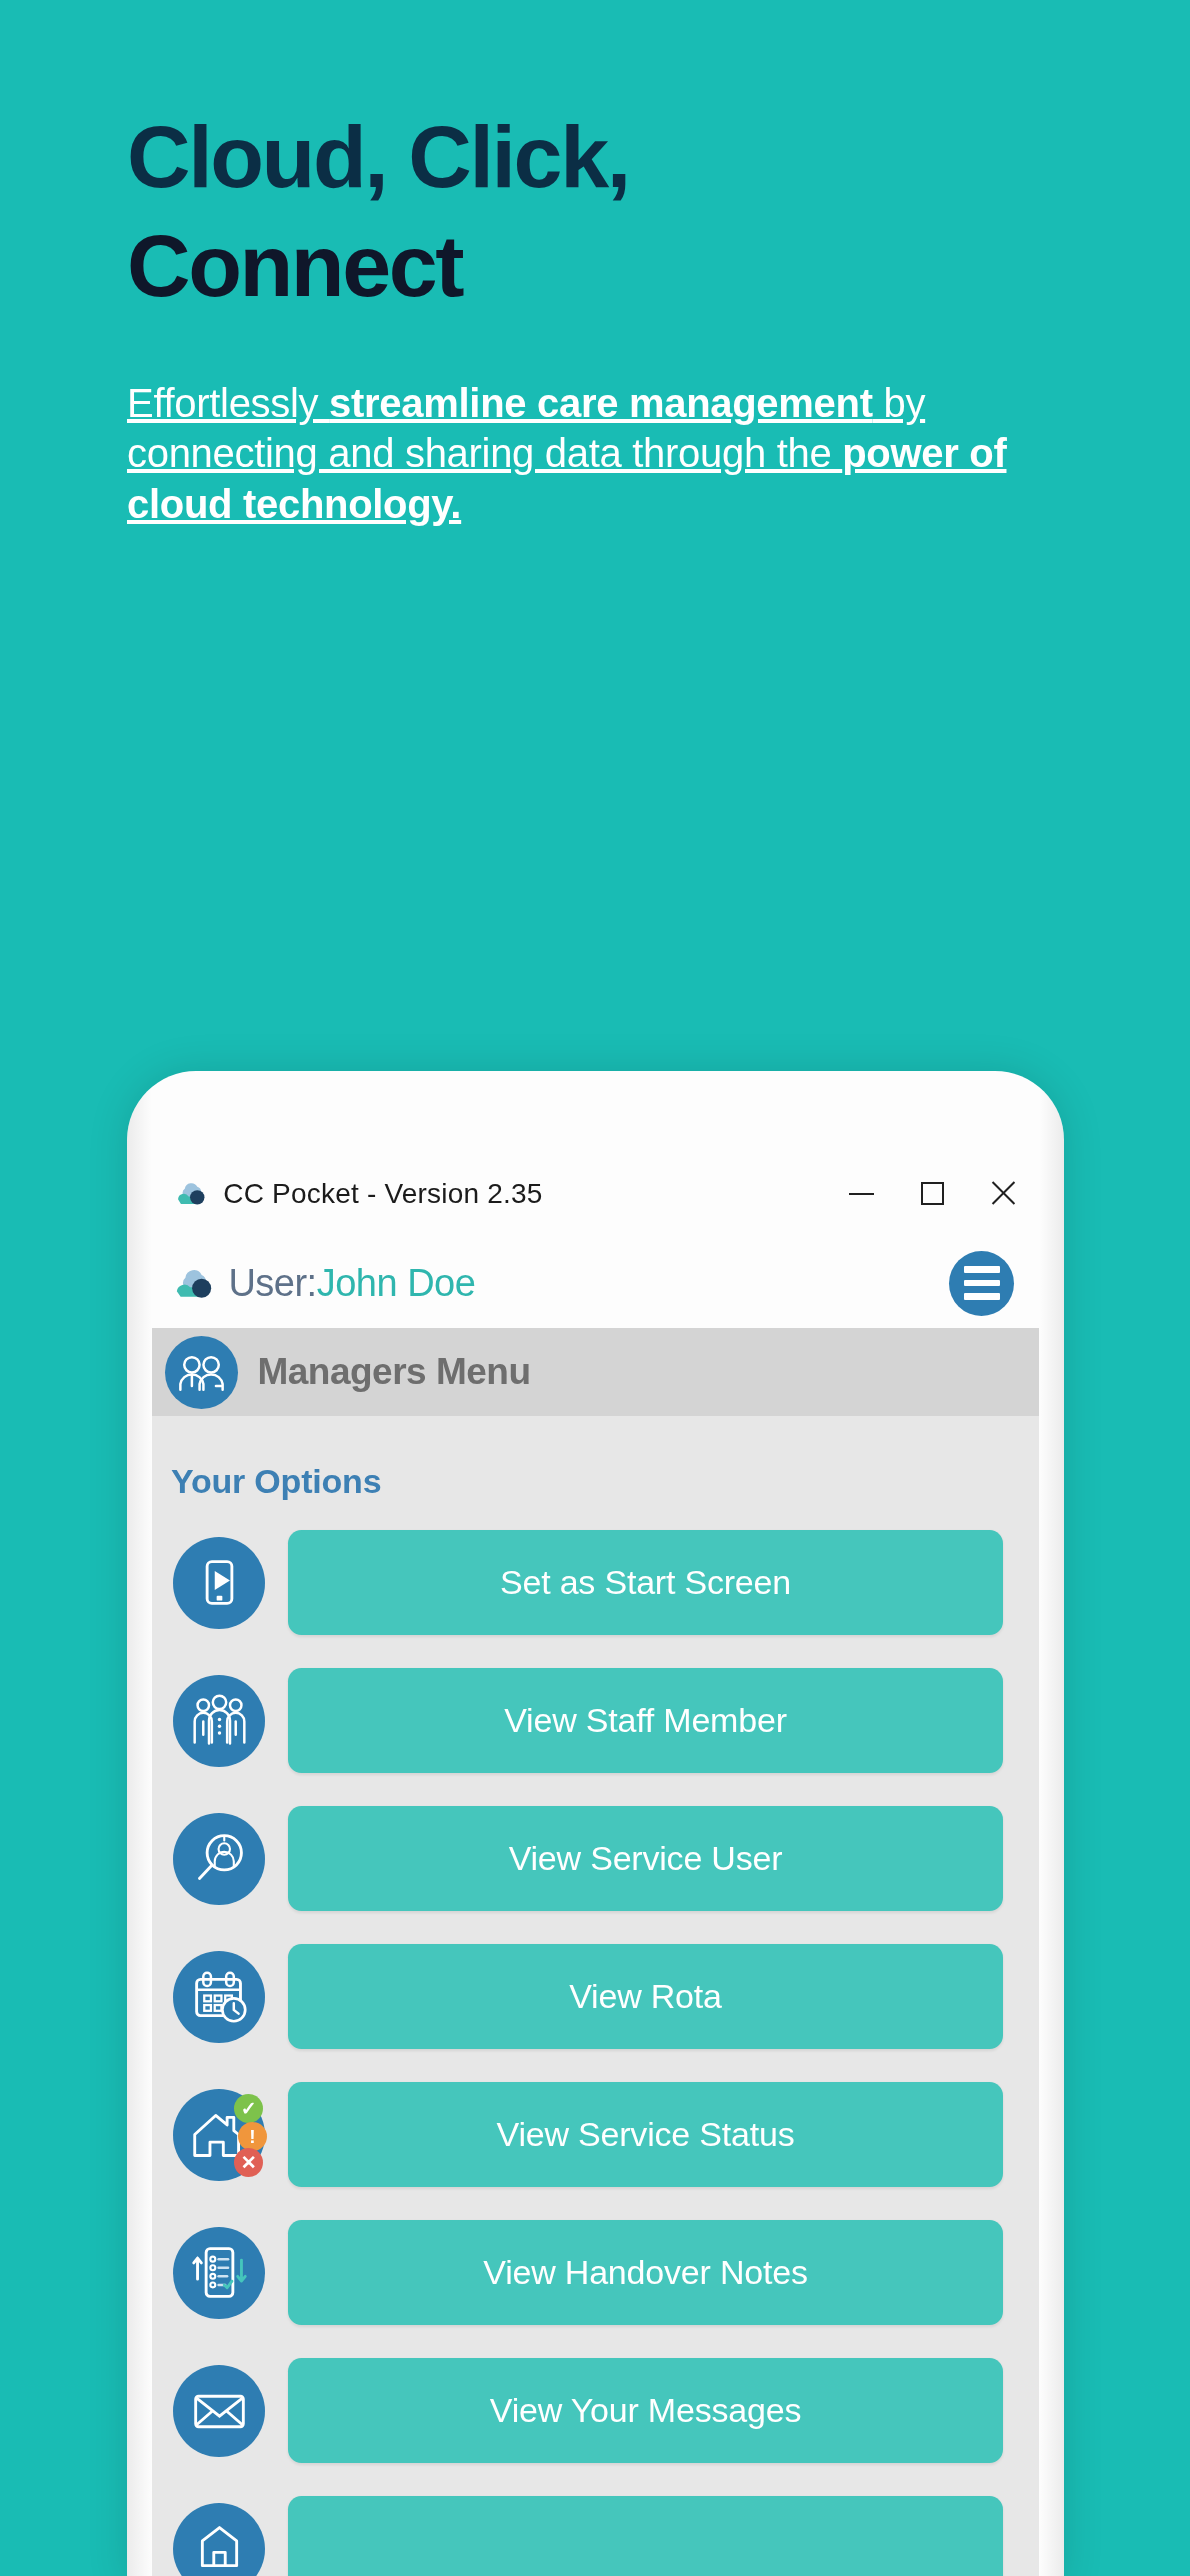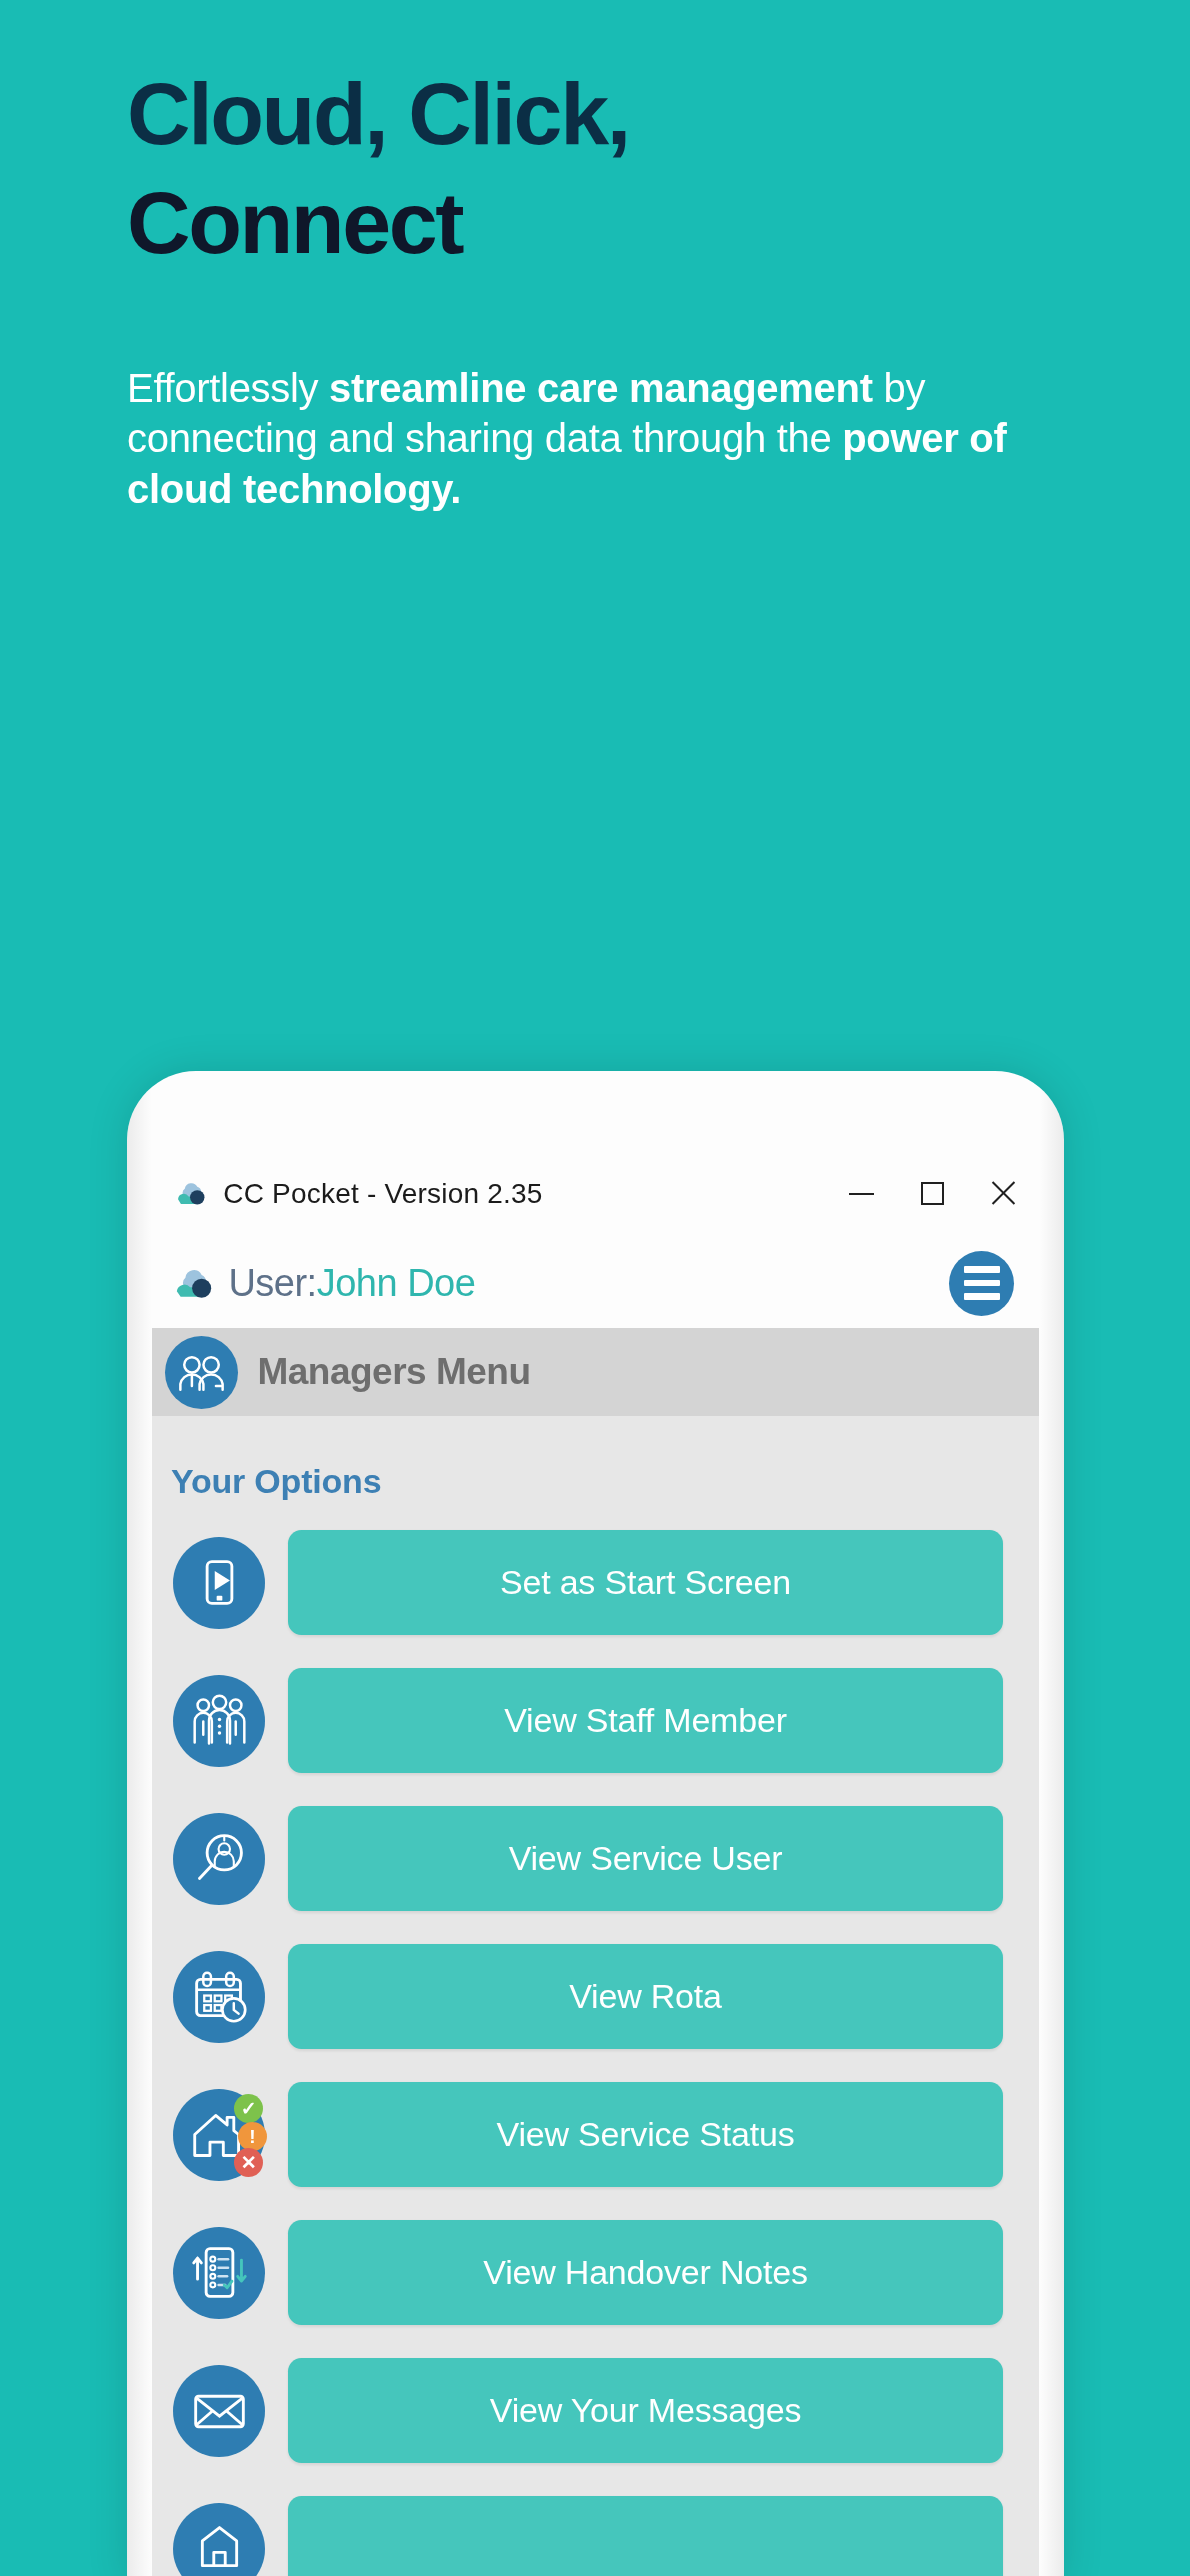--- a/index.html
+++ b/index.html
@@ -11,43 +11,44 @@
   }
 
   body {
     background: #19BCB4;
     font-family: "Liberation Sans", sans-serif;
     position: relative;
   }
 
   
   .hero {
-    padding: 70px 67px 0 127px;
+    padding: 113px 67px 0 127px;
   }
 
   .headline {
     font-family: "Liberation Sans", sans-serif;
     font-size: 88px;
     font-weight: bold;
     line-height: 1.0;
     letter-spacing: -2.4px;
   }
   .headline .ln { display: block; white-space: nowrap; }
   .ln-dark  { color: #0B2E45; }
   .ln-light { color: #0f172a; }
   .ln2 { margin-top: 21px; }
   .ln3 { margin-top: 21px; }
 
   .subhead {
-    margin-top: 96px;
+    margin-top: 68px;
     max-width: 882px;
     color: #FFFFFF;
     font-size: 40px;
     line-height: 1.26;
     letter-spacing: -0.3px;
+    text-decoration: underline;
   }
   .subhead b { font-weight: bold; }
 
   
   .phone {
     position: absolute;
     left: 127px;
     top: 1071px;
     width: 937px;
     height: 1514px;

